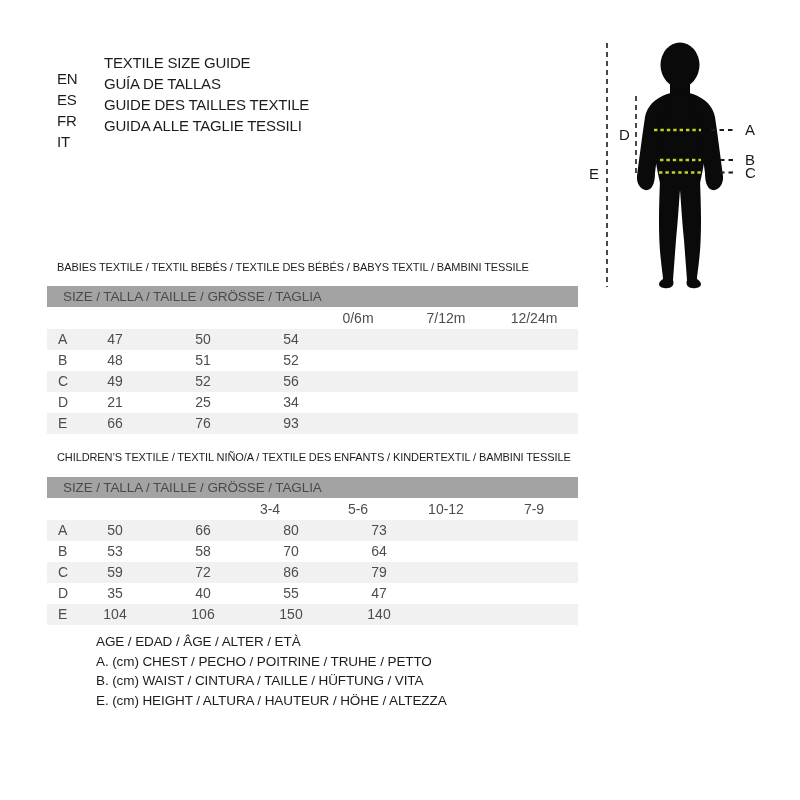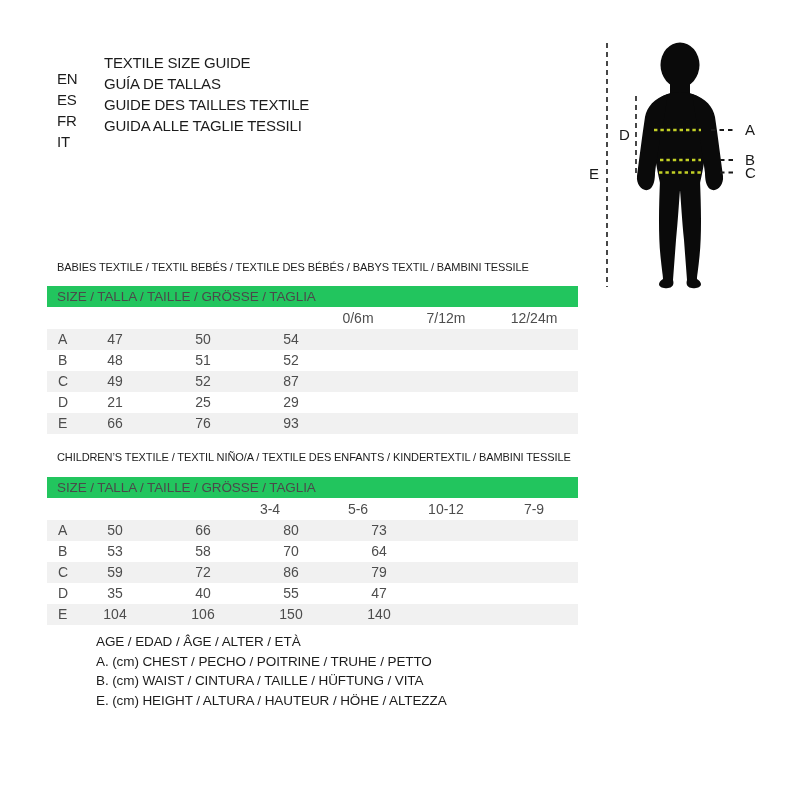--- a/index.html
+++ b/index.html
@@ -20,22 +20,22 @@
   
   .section-title { position: absolute; left: 57px; font-size: 11px; line-height: 16px;
                    color: #1c1c1c; letter-spacing: -0.1px; white-space: nowrap; }
   .babies-title { top: 259px; }
   .children-title { top: 449px; text-align: right; }
 
   
   .size-table { position: absolute; left: 47px; width: 531px; }
   .babies-table { top: 286px; }
   .children-table { top: 477px; }
-  .table-header-bar { height: 21px; line-height: 21px; background: #22c55e; color: #4a4a4a;
-                      font-size: 13.5px; padding-left: 10px; letter-spacing: -0.1px; }
+  .table-header-bar { height: 21px; line-height: 21px; background: #a3a3a3; color: #4a4a4a;
+                      font-size: 13.5px; padding-left: 16px; letter-spacing: -0.1px; }
   .t-row { display: flex; height: 21px; line-height: 21px; font-size: 14px; color: #4d4d4d; }
   .col-header-row { height: 22px; line-height: 22px; background: #ffffff; justify-content: flex-end; }
   .t-row.stripe { background: #f1f1f1; }
   .t-row.plain { background: #ffffff; }
   .cell-label { width: 24px; padding-left: 11px; }
   .cell-val { width: 88px; text-align: center; }
 
   
   .legend-block { position: absolute; left: 57px; top: 632px; margin-left: 39px; }
   .legend-line { height: 19.6px; line-height: 19.6px; font-size: 13.5px; color: #1c1c1c;
@@ -116,27 +116,27 @@
     <div class="t-row plain">
       <span class="cell-label">B</span>
       <span class="cell-val">48</span>
       <span class="cell-val">51</span>
       <span class="cell-val">52</span>
     </div>
     <div class="t-row stripe">
       <span class="cell-label">C</span>
       <span class="cell-val">49</span>
       <span class="cell-val">52</span>
-      <span class="cell-val">87</span>
+      <span class="cell-val">56</span>
     </div>
     <div class="t-row plain">
       <span class="cell-label">D</span>
       <span class="cell-val">21</span>
       <span class="cell-val">25</span>
-      <span class="cell-val">29</span>
+      <span class="cell-val">34</span>
     </div>
     <div class="t-row stripe">
       <span class="cell-label">E</span>
       <span class="cell-val">66</span>
       <span class="cell-val">76</span>
       <span class="cell-val">93</span>
     </div>
   </div>
 
   <div class="section-title children-title">CHILDREN’S TEXTILE / TEXTIL NIÑO/A / TEXTILE DES ENFANTS / KINDERTEXTIL / BAMBINI TESSILE</div>

